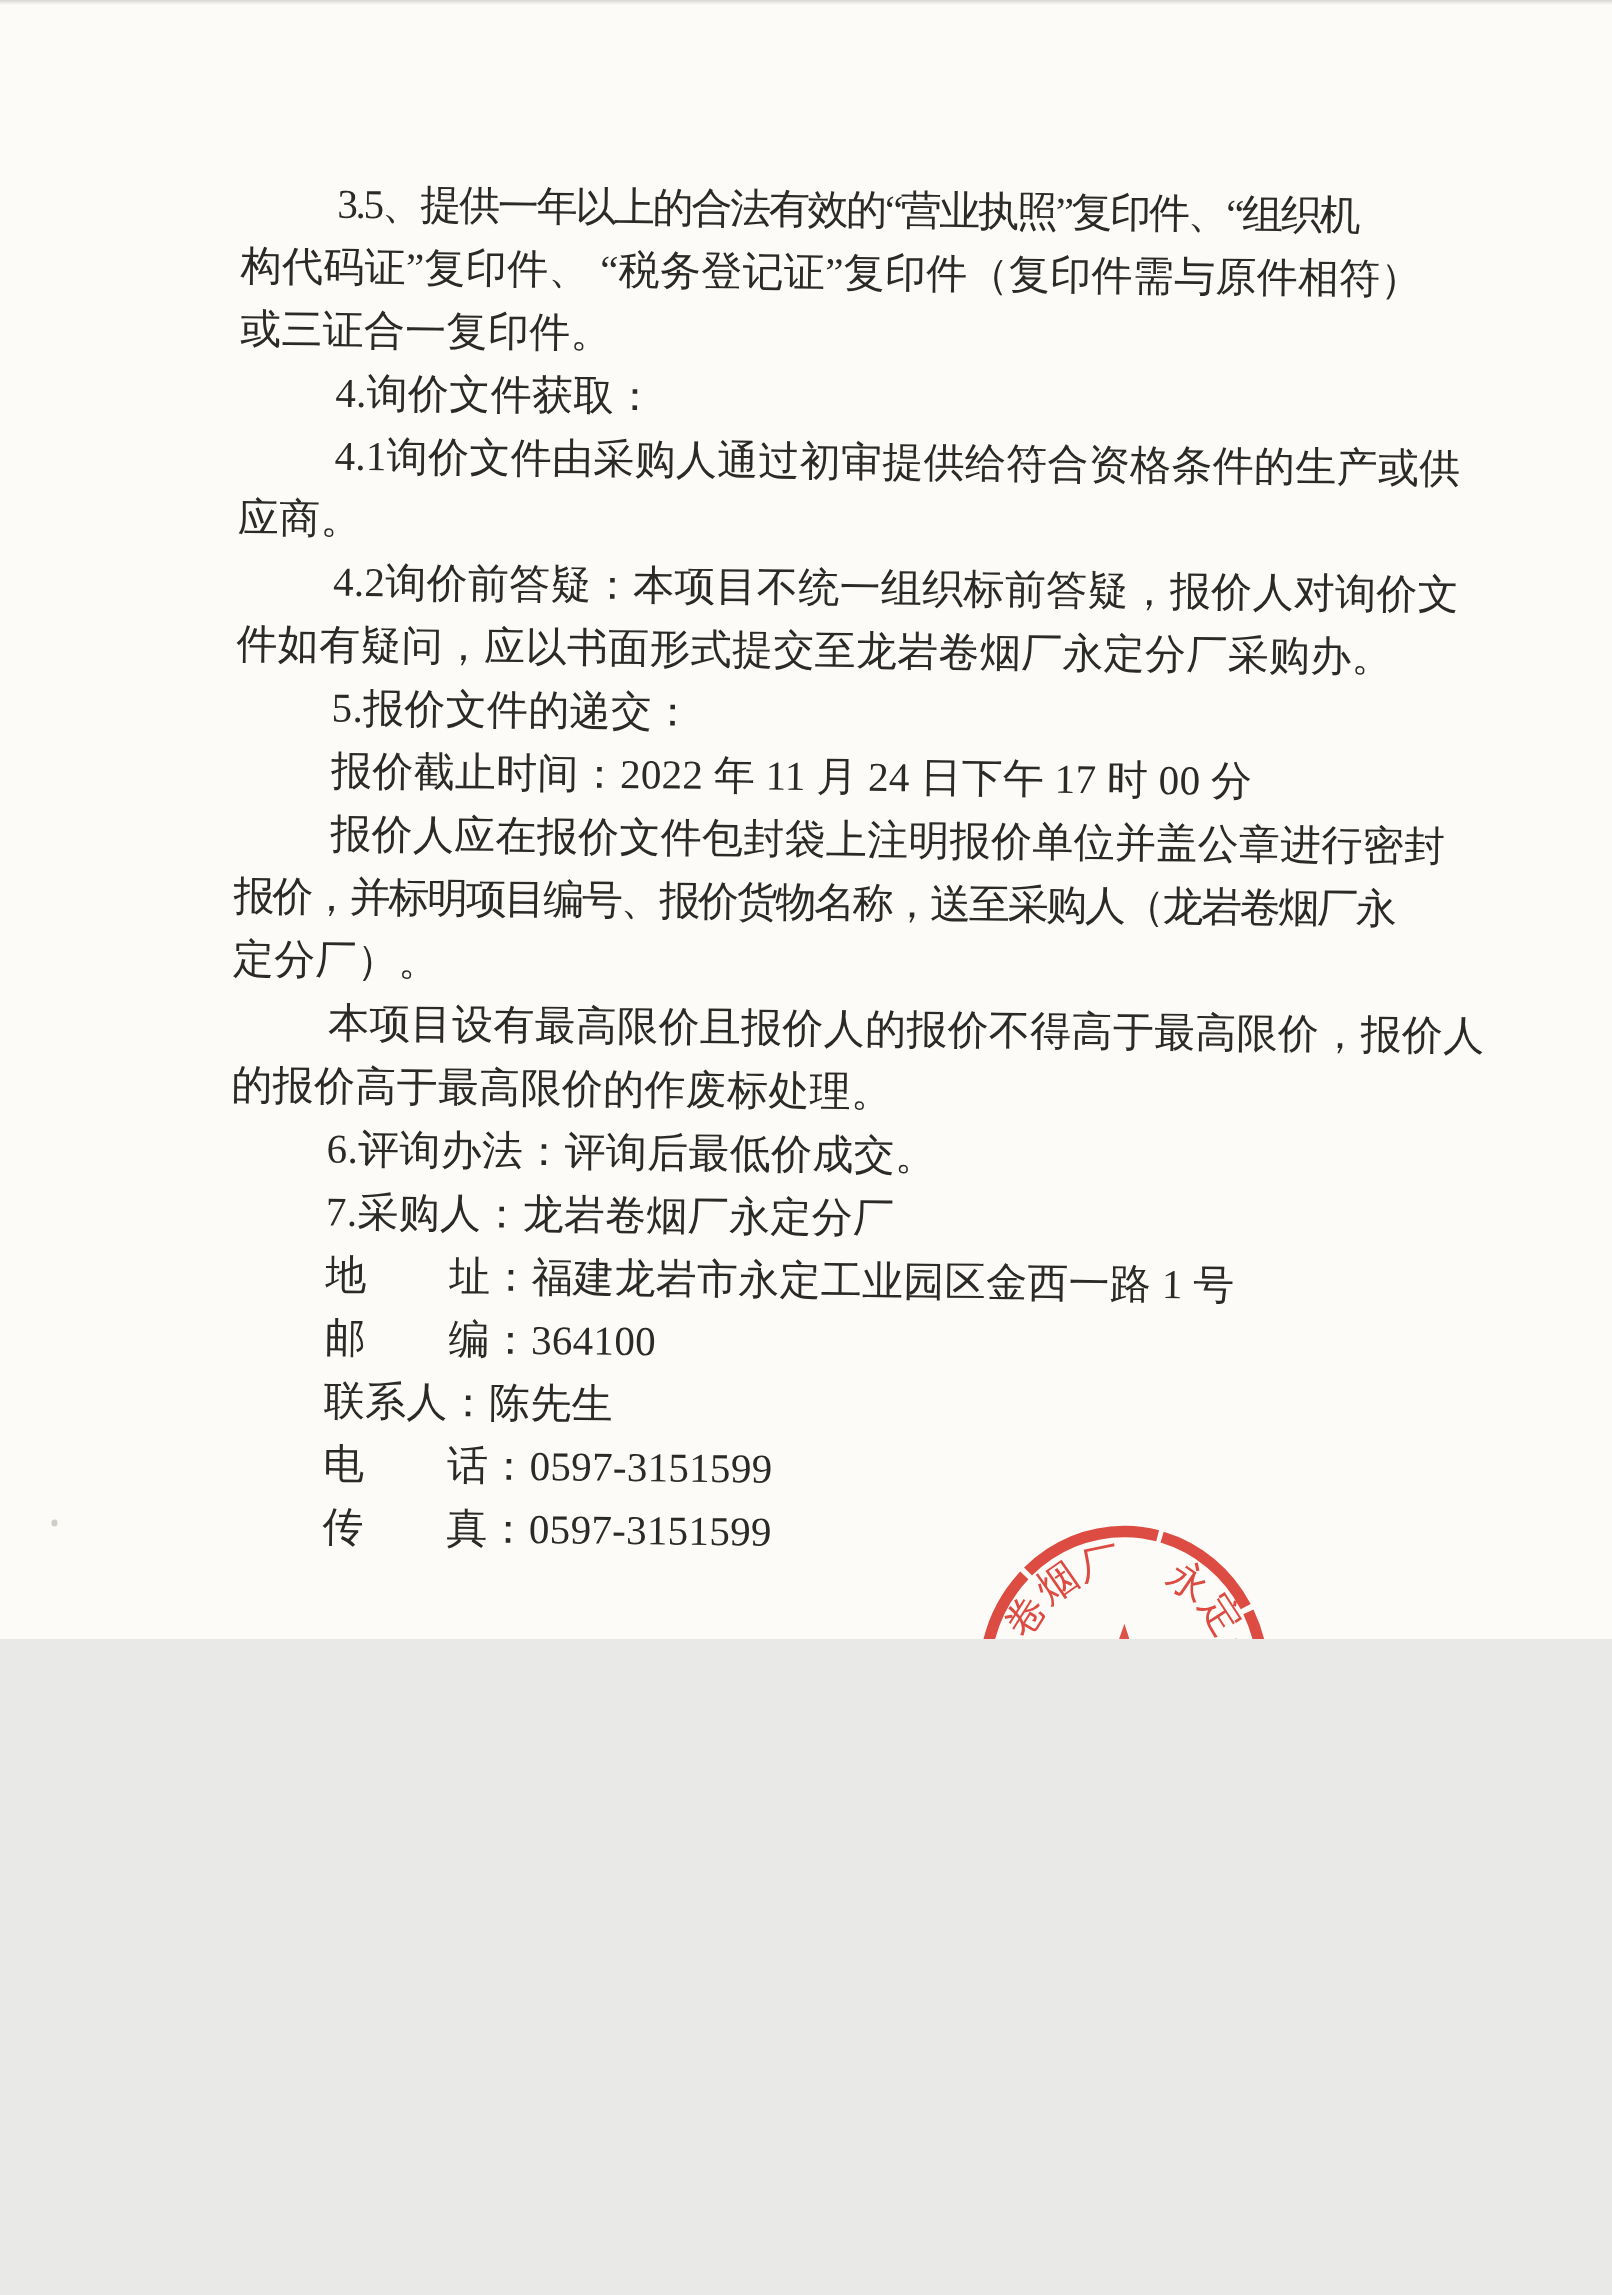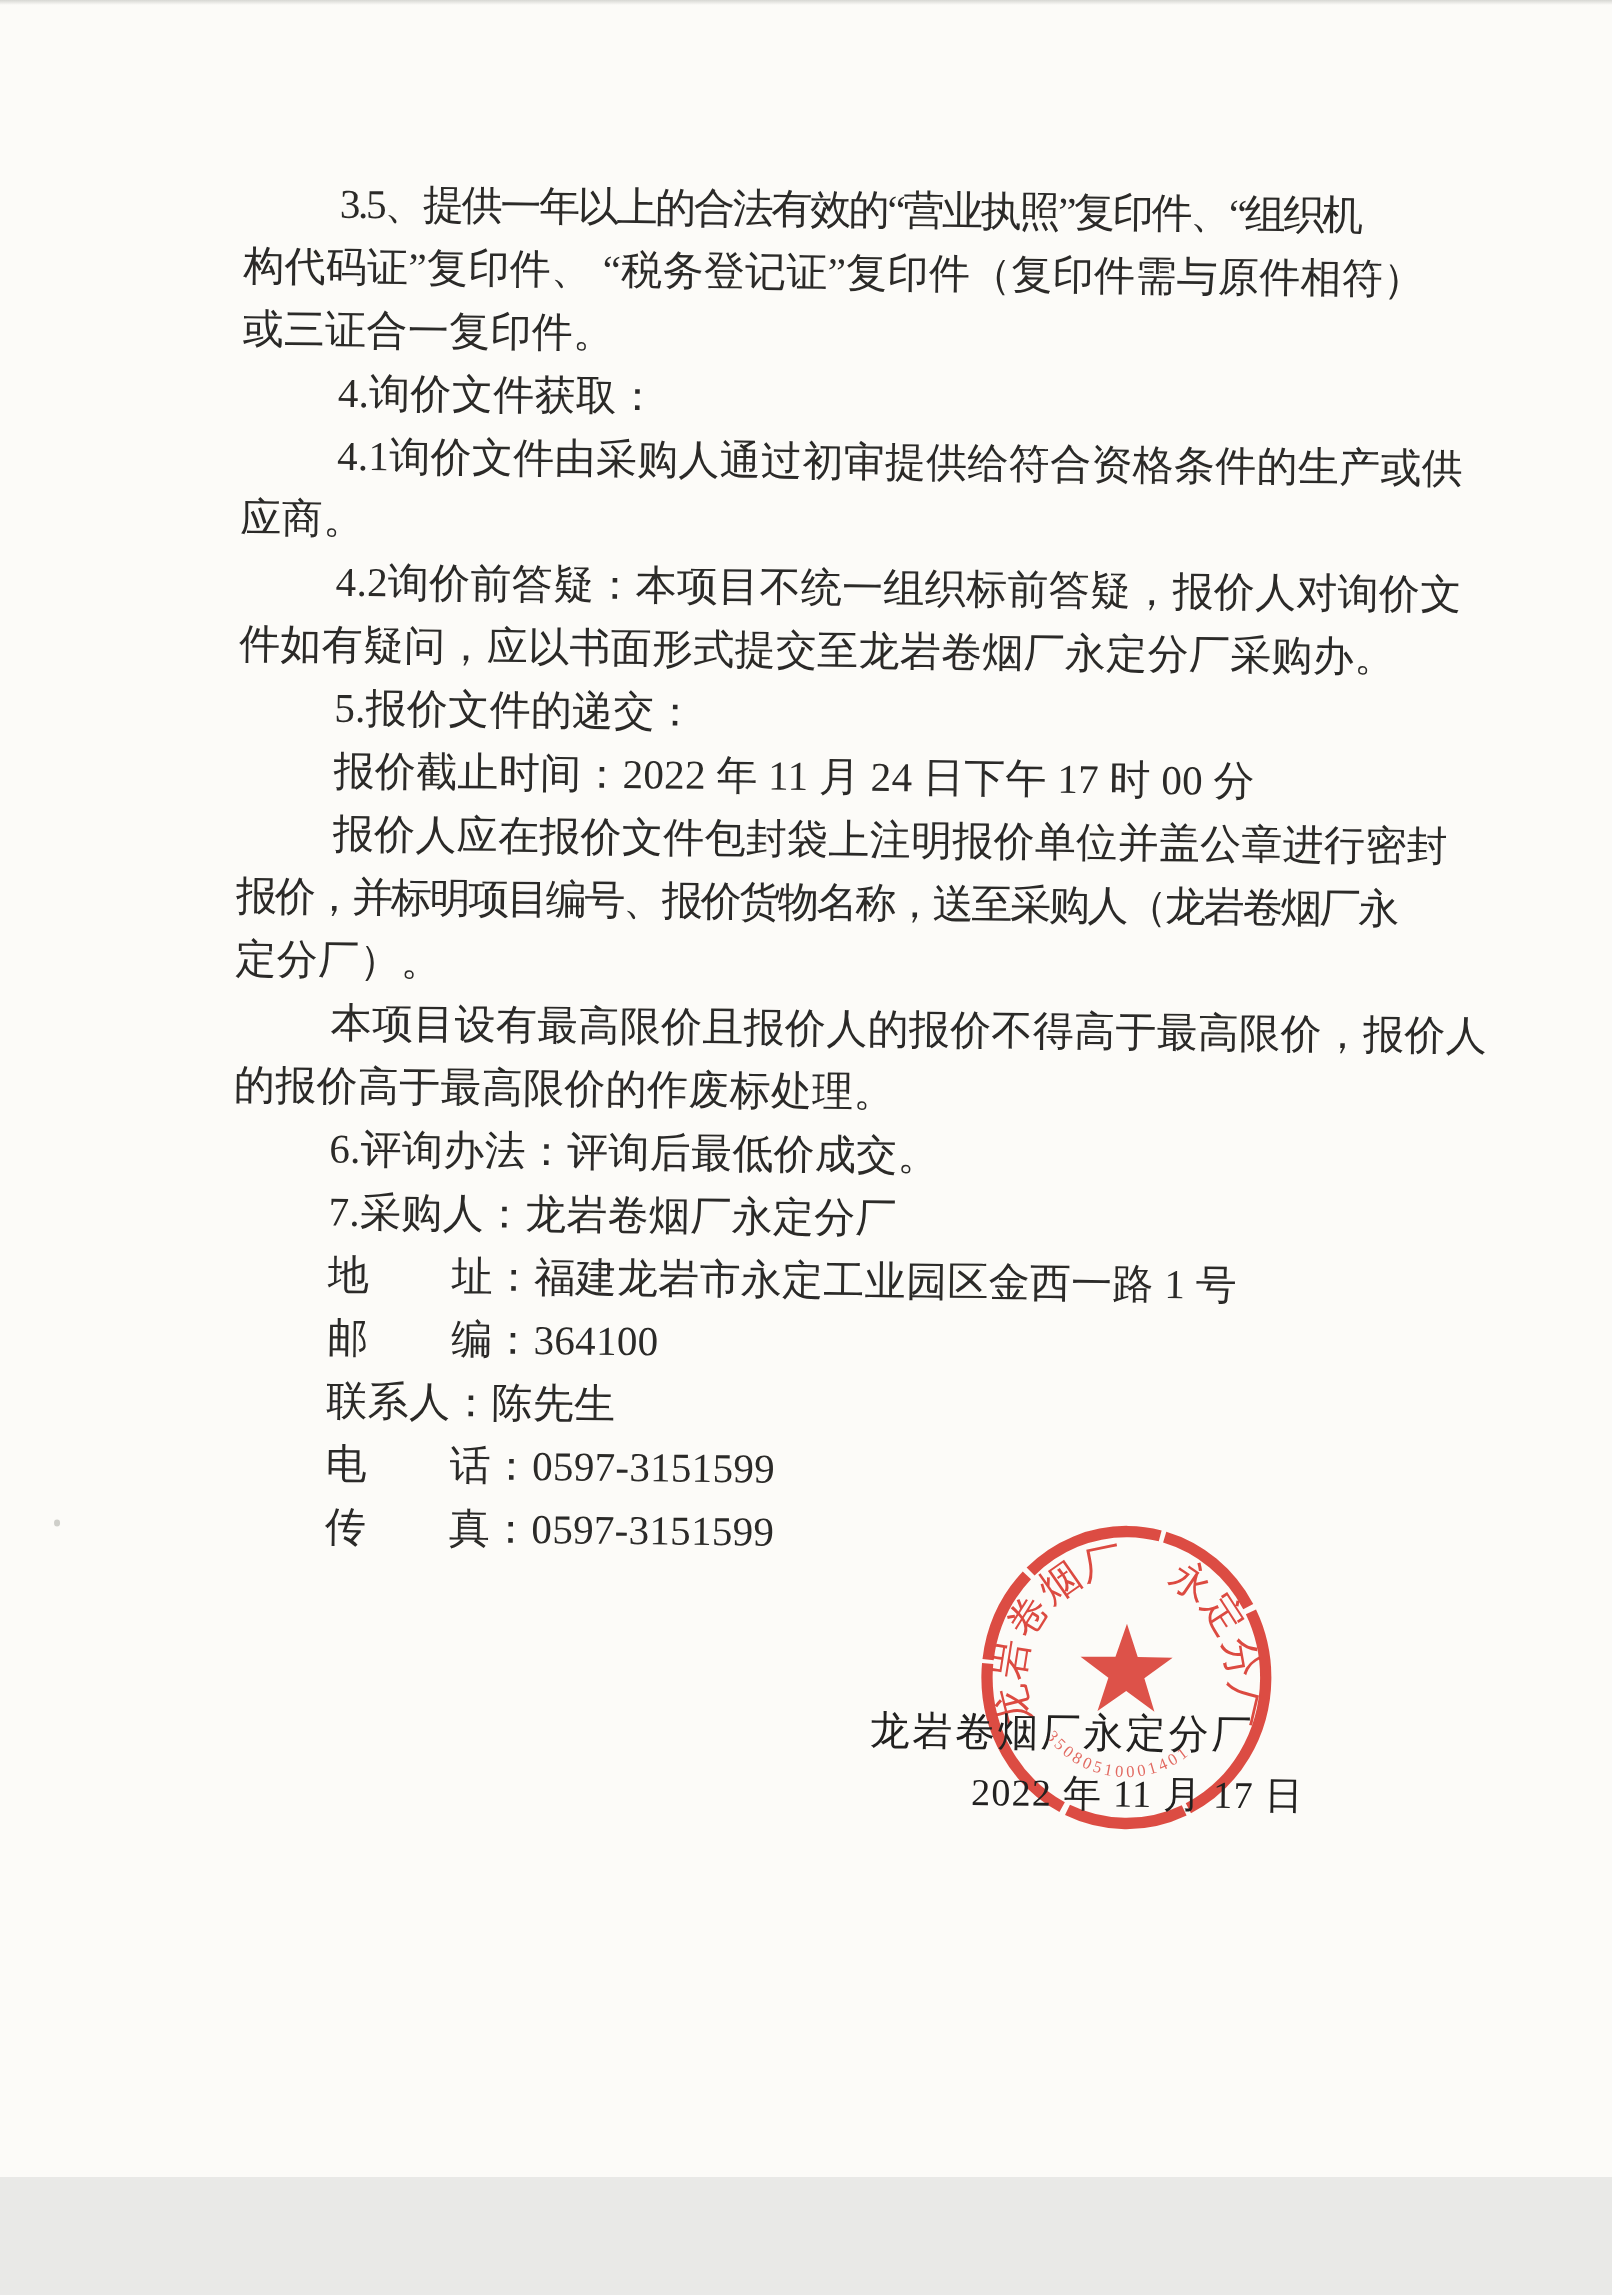--- a/index.html
+++ b/index.html
@@ -1,18 +1,18 @@
 <!DOCTYPE html>
 <html lang="zh" style="font-size:10.6px"><head>
 <meta charset="utf-8">
 <style>
   html,body{margin:0;padding:0;background:#e9e9e7;}
   .sheet{
     position:relative;
-    width:1613px;height:2177px;
+    width:1613px;height:1639px;
     background:#fcfbf8;
     overflow:hidden;
     font-family:"Liberation Serif","DejaVu Serif",serif;
   }
   .scan-edge{
     position:absolute;top:0;left:0;right:0;height:4.6px;
     background:linear-gradient(180deg,#d7d7d3,rgba(252,251,248,0));
   }
   .content{
     position:absolute;inset:0;

